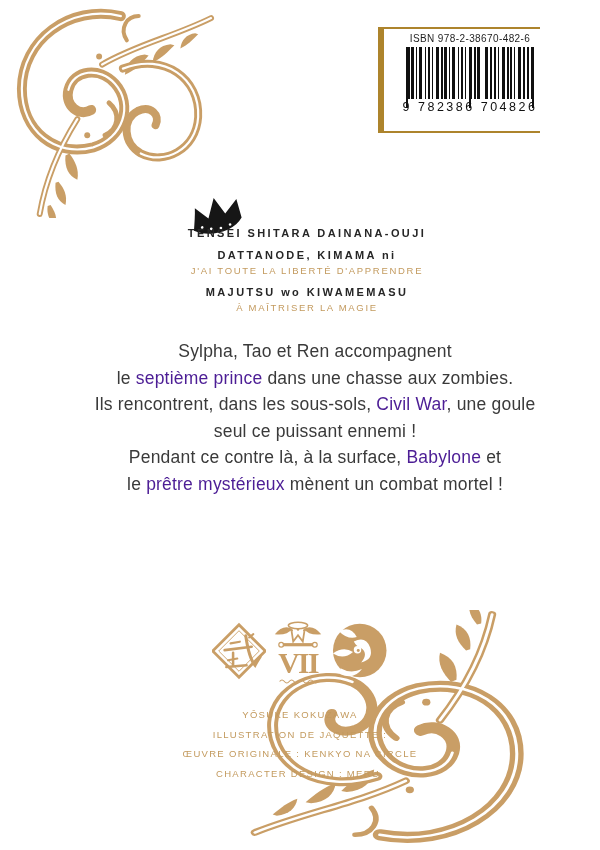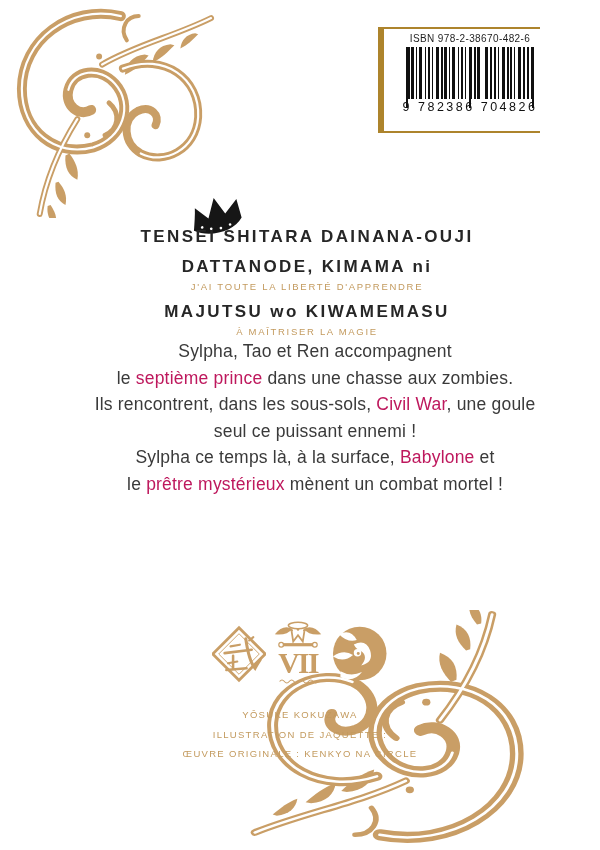--- a/index.html
+++ b/index.html
@@ -32,29 +32,29 @@
   .bc-digits{font-size:12.5px;letter-spacing:2.5px;color:#111;margin-top:-9px;background:transparent;white-space:nowrap;}
   .bc-price{
     width:24px;display:flex;align-items:center;justify-content:center;
     writing-mode:vertical-rl;transform:rotate(180deg);
     font-size:10.5px;color:#2c2c2c;letter-spacing:1px;white-space:nowrap;
   }
   
   .crown{position:absolute;left:189px;top:194px;width:56px;height:46px;}
   .title-block{position:absolute;left:0;top:227px;width:600px;text-align:center;padding-left:14px;box-sizing:border-box;}
   .title-pair{margin-bottom:10px;}
-  .title-romaji{font-size:17px;font-weight:bold;letter-spacing:2.4px;color:#262626;margin-bottom:4px;white-space:nowrap;}
+  .title-romaji{font-size:11px;font-weight:bold;letter-spacing:2.4px;color:#262626;margin-bottom:4px;white-space:nowrap;}
   .title-french{font-size:9.5px;letter-spacing:1.7px;color:#c39a5e;white-space:nowrap;}
   
   .synopsis{position:absolute;left:15px;top:338px;width:600px;text-align:center;
     color:#3a3a3a;font-size:17.5px;line-height:26.5px;letter-spacing:.2px;}
   .syn-line{white-space:nowrap;}
-  .hl{color:#be185d;}
-  
-  .logos{position:absolute;left:0;top:619px;width:600px;display:flex;justify-content:center;align-items:center;gap:4px;}
+  .hl{color:#4c1d95;}
+  
+  .logos{position:absolute;left:0;top:619px;width:600px;display:flex;justify-content:center;gap:4px;}
   .crest{display:block;}
   
   .credits{position:absolute;left:0;top:710px;width:600px;text-align:center;
     color:#c39a5e;font-size:9.5px;letter-spacing:1.3px;line-height:10px;}
   .credit-line{margin-bottom:9.5px;white-space:nowrap;}
   .gold-stroke{stroke:#c99e66;}
   .gold-fill{fill:#c99e66;}
 </style>
 </head>
 <body>
@@ -151,21 +151,21 @@
       <div class="title-romaji">MAJUTSU wo KIWAMEMASU</div>
       <div class="title-french">À MAÎTRISER LA MAGIE</div>
     </div>
   </div>
 
   <div class="synopsis">
     <div class="syn-line"><span>Sylpha, Tao et Ren accompagnent</span></div>
     <div class="syn-line"><span>le </span><span class="hl">septième prince</span><span> dans une chasse aux zombies.</span></div>
     <div class="syn-line"><span>Ils rencontrent, dans les sous-sols, </span><span class="hl">Civil War</span><span>, une goule</span></div>
     <div class="syn-line"><span>seul ce puissant ennemi !</span></div>
-    <div class="syn-line"><span>Sylpha ce temps là, à la surface, </span><span class="hl">Babylone</span><span> et</span></div>
+    <div class="syn-line"><span>Pendant ce contre là, à la surface, </span><span class="hl">Babylone</span><span> et</span></div>
     <div class="syn-line"><span>le </span><span class="hl">prêtre mystérieux</span><span> mènent un combat mortel !</span></div>
   </div>
 
   <div class="logos">
 
     <svg class="crest" viewBox="0 0 64 64" width="54" height="64" aria-label="武">
       <rect x="10" y="10" width="44" height="44" transform="rotate(45 32 32)" fill="none" stroke="#c99e66" stroke-width="3.2"></rect>
       <rect x="15" y="15" width="34" height="34" transform="rotate(45 32 32)" fill="none" stroke="#c99e66" stroke-width="1"></rect>
       <g fill="none" stroke="#c99e66" stroke-linecap="round">
         <path d="M22,23 L33,21" stroke-width="2.6"></path>
@@ -201,15 +201,16 @@
       <path d="M32,30 Q48,22 54,38 Q59,54 42,58 Q52,46 42,39 Q35,36 32,30 Z" fill="#ffffff"></path>
       <circle cx="37" cy="41" r="5" fill="#ffffff"></circle>
       <circle cx="38" cy="42" r="2" fill="#c99e66"></circle>
     </svg>
   </div>
 
   <div class="credits">
     <div class="credit-line">YÔSUKE KOKUZAWA</div>
     <div class="credit-line">ILLUSTRATION DE JAQUETTE :</div>
     <div class="credit-line">ŒUVRE ORIGINALE : KENKYO NA CIRCLE</div>
+    <div class="credit-line">CHARACTER DESIGN : MERU.</div>
   </div>
 
 </div>
 
 </body></html>

